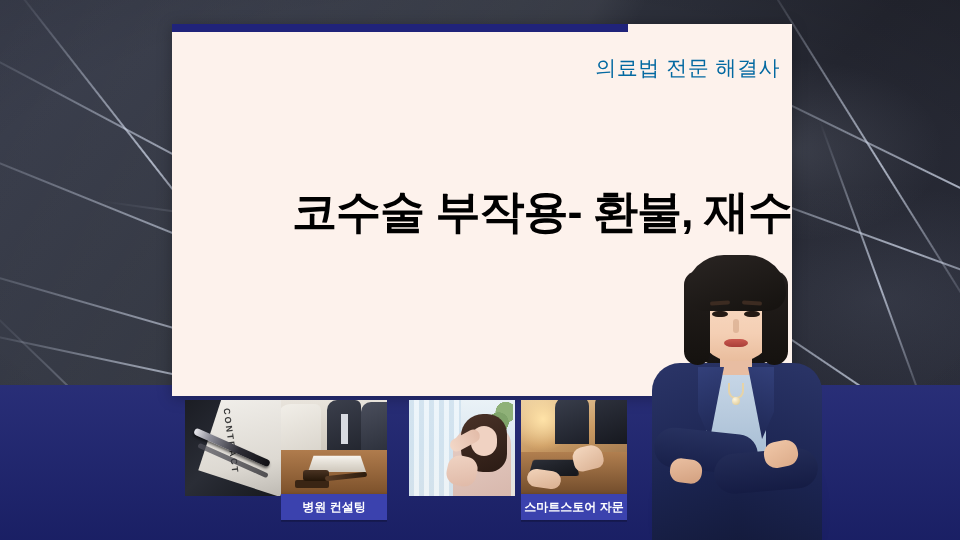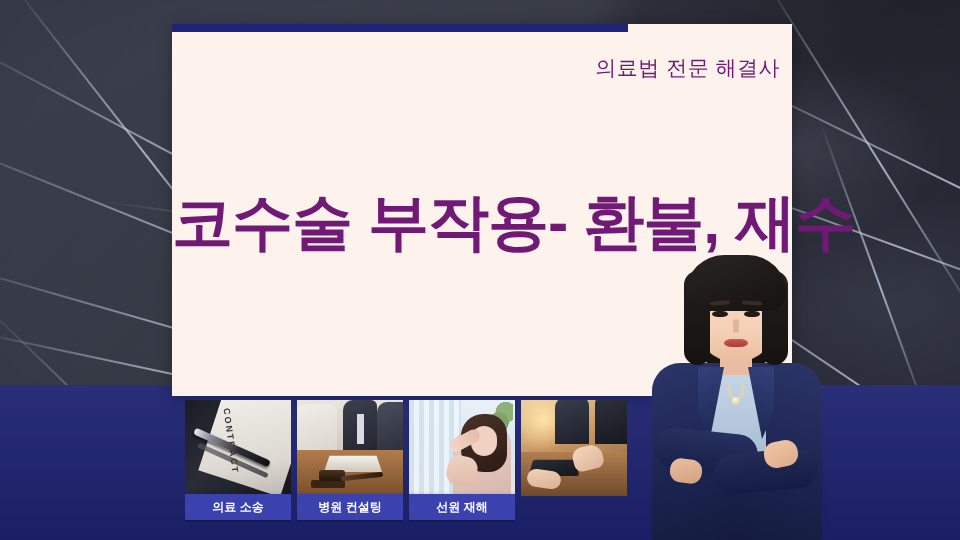--- a/index.html
+++ b/index.html
@@ -55,36 +55,36 @@
     box-shadow:0 2px 14px rgba(0,0,0,0.28);
   }
   .card-topbar {
     position:absolute; left:172px; top:24px; width:456px; height:8px;
     background:#20237a;
   }
 
   
   .eyebrow {
     position:absolute; right:12px; top:30px;
-    font-size:21px; color:#701a75; letter-spacing:0.5px;
+    font-size:21px; color:#0369a1; letter-spacing:0.5px;
     font-weight:400; white-space:nowrap;
   }
   .lawyer {
     position:absolute; right:12px; top:58px;
     font-size:26px; color:#1e2a5e; font-weight:bold;
     letter-spacing:0.5px; white-space:nowrap;
   }
 
   
   .headline {
     position:absolute; left:0; right:0; top:158px;
     text-align:right;
-    color:#701a75;
+    color:#000000;
     font-weight:bold;
-    font-size:61px;
+    font-size:45px;
     line-height:1.32;
     letter-spacing:-1px;
     white-space:nowrap;
   }
   .headline .l2 { display:block; }
 
   
   .cards { position:absolute; left:185px; top:400px; width:462px; height:122px; }
   .thumb {
     position:absolute; top:0; width:106px; height:122px;
@@ -95,21 +95,21 @@
   .thumb .cap {
     position:absolute; left:-3px; top:94px; width:112px; height:26px;
     background:#3b42ae;
     color:#ffffff; font-size:12px; font-weight:bold;
     display:flex; align-items:center; justify-content:center;
     white-space:nowrap;
     box-shadow:0 2px 5px rgba(0,0,0,0.35);
   }
   .thumb.wide .cap { left:-12px; width:130px; }
   .t1 { left:0px; }
-  .t2 { left:112px; }
+  .t2 { left:96px; }
   .t3 { left:224px; }
   .t4 { left:336px; }
 
   
   .art-contract { background:linear-gradient(135deg,#1b1d24 0%,#2a2d36 45%,#14161b 100%); }
   .art-contract .paper {
     position:absolute; right:-6px; top:-10px; width:86px; height:96px;
     background:linear-gradient(150deg,#f5f3ef 0%,#ddd9d2 70%,#bdb9b2 100%);
     transform:rotate(18deg);
   }
@@ -265,21 +265,20 @@
 <div class="cards">
 
   <div class="thumb t1">
     <div class="pic">
       <div class="art art-contract">
         <div class="paper"></div>
           <div class="pen"></div>
           <div class="pen2"></div>
       </div>
     </div>
-    <div class="cap">의료 소송</div>
   </div>
 
   <div class="thumb t2">
     <div class="pic">
       <div class="art art-consult">
         <div class="wall"></div>
           <div class="p1"></div>
           <div class="p2"></div>
         <div class="tie"></div>
           <div class="p3"></div>
@@ -298,35 +297,35 @@
       <div class="art art-distress">
         <div class="blinds"></div>
           <div class="plant"></div>
         <div class="body"></div>
           <div class="hair"></div>
           <div class="face"></div>
         <div class="arm"></div>
           <div class="arm2"></div>
       </div>
     </div>
-    <div class="cap">선원 재해</div>
   </div>
 
   <div class="thumb t4 wide">
     <div class="pic">
       <div class="art art-store">
         <div class="glow"></div>
           <div class="sil1"></div>
           <div class="sil2"></div>
         <div class="table"></div>
           <div class="tablet"></div>
         <div class="hand"></div>
           <div class="hand2"></div>
       </div>
     </div>
+    <div class="cap">스마트스토어 자문</div>
   </div>
 </div>
 
 <div class="person">
   <div class="p-shadow"></div>
   <div class="p-hair-back"></div>
   <div class="p-jacket-l"></div>
   <div class="p-jacket-r"></div>
   <div class="p-shirt"></div>
   <div class="p-neck"></div>

